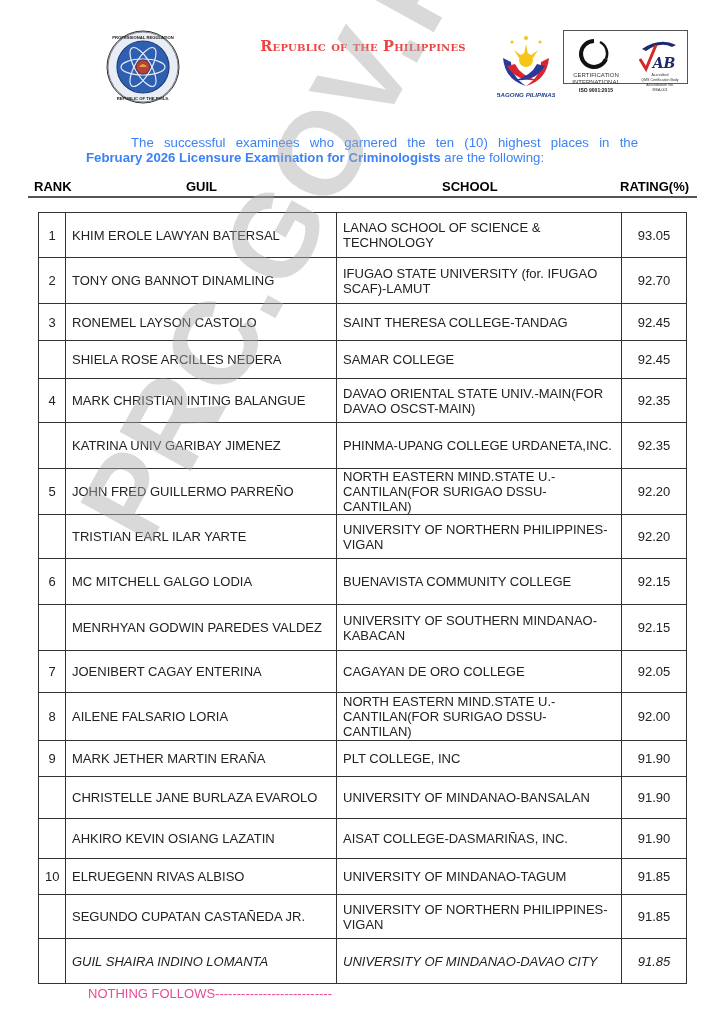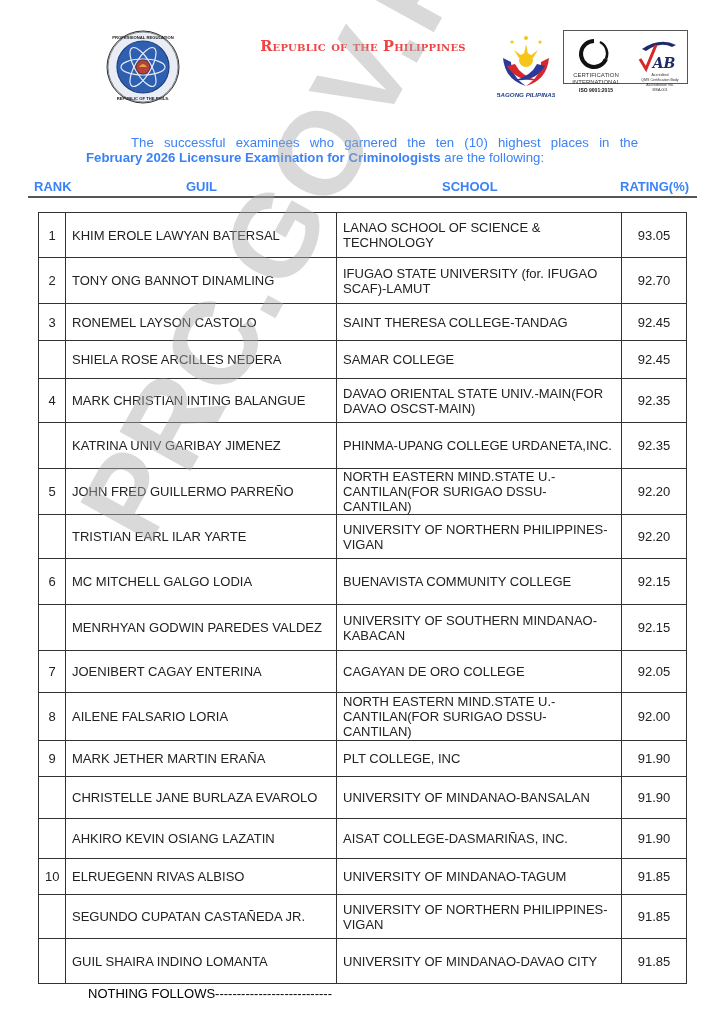--- a/index.html
+++ b/index.html
@@ -14,32 +14,32 @@
   .bp-logo { position: absolute; left: 497px; top: 30px; width: 58px; height: 70px; }
   .cert-box { position: absolute; left: 563px; top: 30px; width: 125px; height: 54px;
               border: 1px solid #555; box-sizing: border-box; }
 
   .intro { position: absolute; left: 86px; top: 135px; width: 552px; font-size: 13.2px;
            line-height: 15px; color: #3b82f6; }
   .intro .l1 { text-align: justify; text-align-last: justify; padding-left: 45px; }
   .intro b { font-weight: bold; }
 
   .thead { position: absolute; left: 28px; top: 178px; width: 669px; height: 18px;
-           border-bottom: 2px solid #555; font-weight: bold; font-size: 13px; color: #3b82f6; }
+           border-bottom: 2px solid #555; font-weight: bold; font-size: 13px; color: #000000; }
   .thead span { position: absolute; top: 1px; }
 
   table.results { position: absolute; left: 38px; top: 212px; width: 649px;
                   border-collapse: collapse; table-layout: fixed; font-size: 13px; color: #222; }
   table.results td { border: 1.3px solid #333; padding: 0 6px; vertical-align: middle; line-height: 15px; }
   td.rank { width: 14px; text-align: center; padding: 0 4px; }
   td.name { width: 258px; }
   td.school { width: 272px; }
   td.rating { text-align: center; }
 
-  .nothing { position: absolute; left: 88px; top: 986px; font-size: 13px; color: #000000; }
+  .nothing { position: absolute; left: 88px; top: 986px; font-size: 13px; color: #ec4899; }
 
   .watermark { position: absolute; left: 50px; top: 500px; width: 760px; text-align: center;
                font-family: "Liberation Sans", sans-serif; font-size: 118px; font-weight: bold;
                color: rgba(170,170,170,0.45); transform: rotate(-61deg); transform-origin: 0 0;
                pointer-events: none; letter-spacing: 2px; white-space: nowrap; }
 </style>
 </head>
 <body>
 
 <div class="letterhead">
@@ -204,21 +204,21 @@
         <td class="name">ELRUEGENN RIVAS  ALBISO</td>
         <td class="school">UNIVERSITY OF MINDANAO-TAGUM</td>
         <td class="rating">91.85</td>
       </tr>
       <tr style="height: 44px; margin-top: 47px;">
         <td class="rank"></td>
         <td class="name">SEGUNDO CUPATAN  CASTAÑEDA JR.</td>
         <td class="school">UNIVERSITY OF NORTHERN PHILIPPINES-VIGAN</td>
         <td class="rating">91.85</td>
       </tr>
-      <tr style="height: 45px;">
+      <tr style="height: 45px; font-style: italic;">
         <td class="rank"></td>
         <td class="name">GUIL SHAIRA INDINO  LOMANTA</td>
         <td class="school">UNIVERSITY OF MINDANAO-DAVAO CITY</td>
         <td class="rating">91.85</td>
       </tr>
     </tbody>
 </table>
 
 <div class="nothing">NOTHING FOLLOWS---------------------------</div>
 

